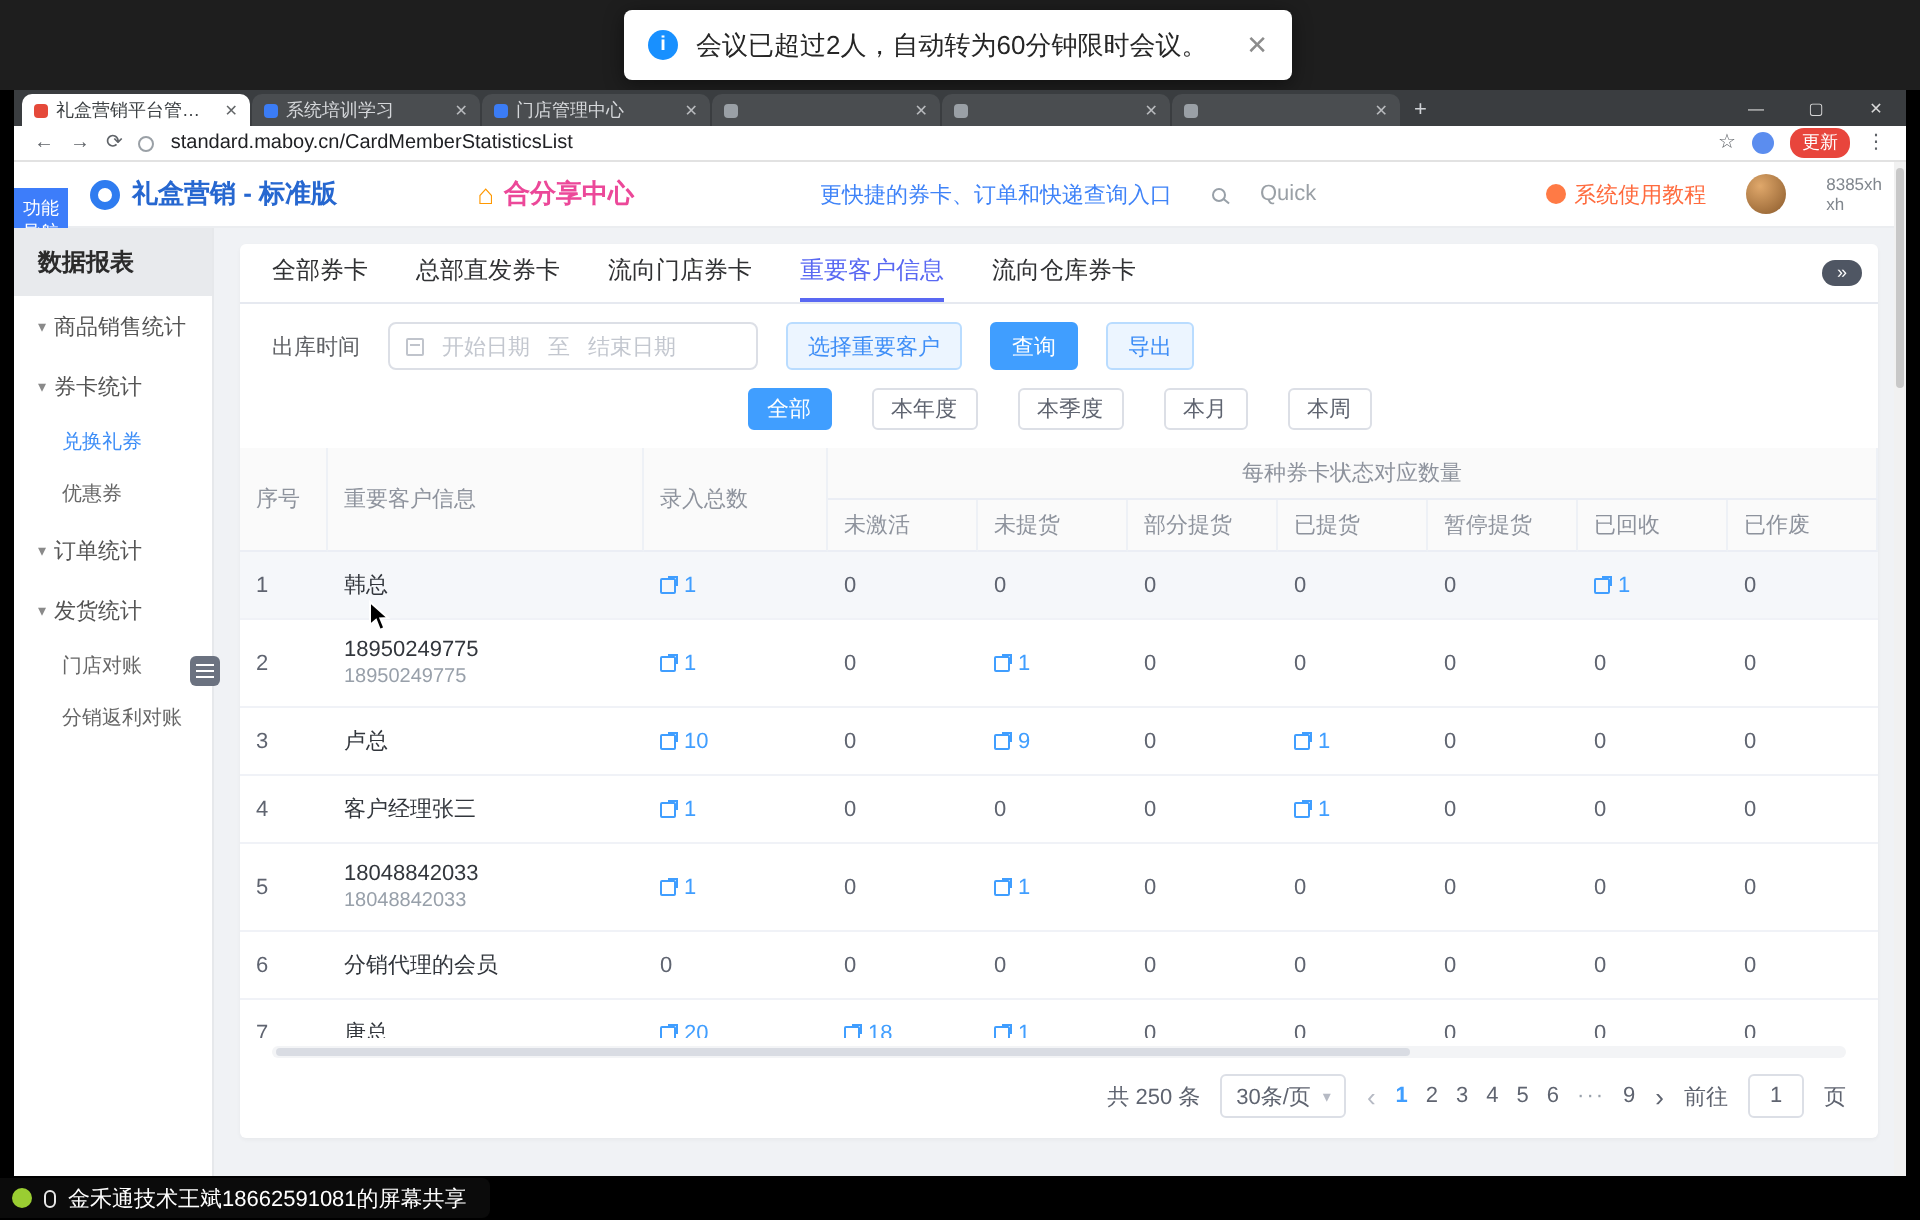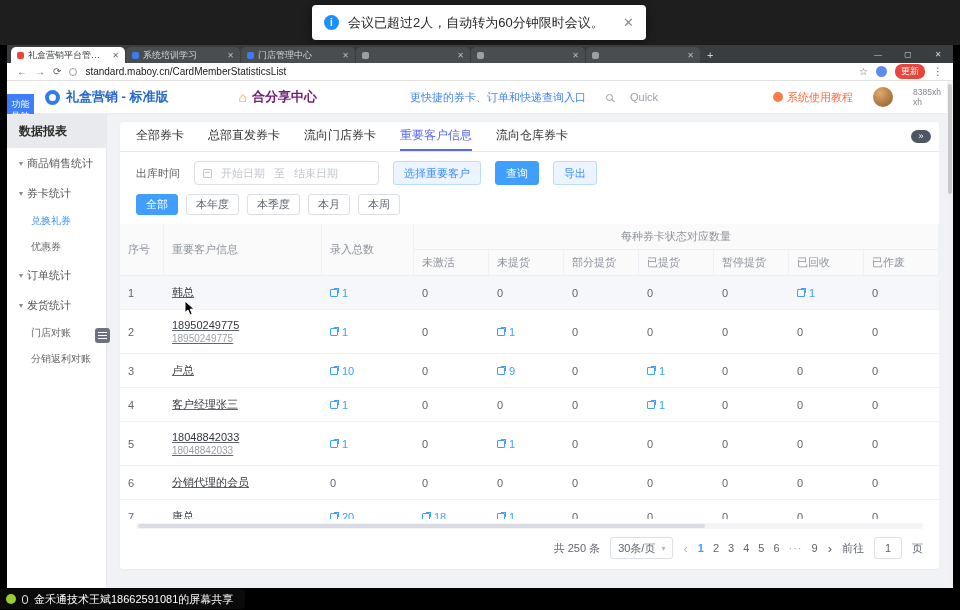--- a/index.html
+++ b/index.html
@@ -43,21 +43,21 @@
 
   
   .app-header{height:33px;background:#fff;border-bottom:1px solid #ebedf0;display:flex;align-items:center;position:relative;}
   .nav-toggle{position:absolute;left:0;top:13px;width:27px;height:33px;background:#3d7dfa;color:#fff;font-size:9px;
         display:flex;flex-direction:column;align-items:center;justify-content:center;line-height:1.25;cursor:pointer;}
   .logo{display:flex;align-items:center;gap:6px;margin-left:38px;}
   .logo-ring{width:15px;height:15px;border-radius:50%;border:4px solid #2f7cf0;background:#fff;}
   .brand{font-size:13px;font-weight:bold;color:#2667d0;white-space:nowrap;}
   .share-center{display:flex;align-items:center;gap:5px;margin-left:70px;cursor:pointer;}
   .home-ico{color:#ff9800;font-size:14px;font-weight:bold;}
-  .share-center-label{font-size:13px;font-weight:bold;color:#701a75;white-space:nowrap;}
+  .share-center-label{font-size:13px;font-weight:bold;color:#ec4899;white-space:nowrap;}
   .hdr-right{margin-left:auto;display:flex;align-items:center;gap:20px;padding-right:12px;}
   .entry-link{font-size:11px;color:#3f83f8;white-space:nowrap;cursor:pointer;}
   .mag{width:7px;height:7px;border:1px solid #98a0a8;border-radius:50%;display:inline-block;position:relative;}
   .mag::after{content:"";position:absolute;width:4px;height:1px;background:#98a0a8;right:-3px;bottom:-1px;transform:rotate(40deg);}
   .quick-label{font-size:11px;color:#9aa0a6;margin-left:-3px;cursor:pointer;}
   .tutorial{display:flex;align-items:center;gap:4px;margin-left:95px;cursor:pointer;}
   .tut-ico{width:10px;height:10px;border-radius:50%;background:#ff7a45;display:inline-block;}
   .tutorial-label{font-size:11px;color:#ff6a3d;white-space:nowrap;}
   .user-avatar{width:20px;height:20px;border-radius:50%;background:radial-gradient(circle at 35% 30%,#e0a86b,#8a5a2b);flex:none;cursor:pointer;}
   .user-col{display:flex;flex-direction:column;line-height:1.2;}
@@ -89,39 +89,39 @@
   .filter-row{display:flex;align-items:center;gap:14px;padding:9px 16px 0 16px;}
   .f-label{font-size:11px;color:#606266;white-space:nowrap;}
   .date-range{width:185px;height:24px;border:1px solid #dcdfe6;border-radius:4px;display:flex;align-items:center;gap:9px;padding:0 8px;cursor:pointer;}
   .cal{width:9px;height:9px;border:1px solid #c0c4cc;border-radius:1px;position:relative;flex:none;}
   .cal::after{content:"";position:absolute;left:1px;right:1px;top:2px;height:1px;background:#c0c4cc;}
   .ph{font-size:11px;color:#c3c7cf;white-space:nowrap;}
   .btn{height:24px;padding:0 10px;border-radius:3px;font-size:11px;display:inline-flex;align-items:center;cursor:pointer;white-space:nowrap;}
   .btn-plain{background:#ecf5ff;border:1px solid #b9dcff;color:#3e8ef7;}
   .btn-primary{background:#409eff;border:1px solid #409eff;color:#fff;}
 
-  .quick-row{display:flex;gap:8px;padding:9px 16px 0 16px;}
+  .quick-row{display:flex;gap:20px;padding:9px 16px 0 16px;justify-content:center;}
   .chip{height:21px;padding:0 9px;border-radius:3px;font-size:11px;display:inline-flex;align-items:center;
         background:#fff;border:1px solid #dcdfe6;color:#5f6470;cursor:pointer;white-space:nowrap;}
   .chip.active{background:#409eff;border-color:#409eff;color:#fff;}
 
   
   .table-wrap{margin-top:9px;height:295px;overflow:hidden;}
   .thead{display:grid;grid-template-columns:44px 158px 92px repeat(7,75px);grid-template-rows:26px 26px;
         background:#fafafa;font-size:11px;color:#8e939d;}
   .th{display:flex;align-items:center;padding-left:8px;border-bottom:1px solid #ebeef5;border-right:1px solid #eef1f6;white-space:nowrap;}
   .c-index{grid-column:1;grid-row:1/3;}
   .c-name{grid-column:2;grid-row:1/3;}
   .c-total{grid-column:3;grid-row:1/3;}
   .c-group{grid-column:4/11;grid-row:1;justify-content:center;padding-left:0;}
   .trow{display:grid;grid-template-columns:44px 158px 92px repeat(7,75px);border-bottom:1px solid #f0f2f7;
         font-size:11px;color:#5f6470;background:#fff;}
   .trow.hover{background:#f5f7fa;}
   .td{display:flex;align-items:center;padding:9px 4px 9px 8px;white-space:nowrap;}
-  .namecell{flex-direction:column;align-items:flex-start;justify-content:flex-start;gap:2px;text-decoration:underline;}
+  .namecell{flex-direction:column;align-items:flex-start;justify-content:flex-start;gap:2px;}
   .nm{color:#32363c;}
   .sub{font-size:10px;color:#98a0aa;}
   .td.link{color:#409eff;cursor:pointer;}
   .link-ico{display:inline-block;width:8px;height:8px;border:1px solid #409eff;border-radius:1px;margin-right:4px;position:relative;flex:none;}
   .link-ico::after{content:"";position:absolute;width:4px;height:4px;border-top:1px solid #409eff;border-right:1px solid #409eff;right:-2px;top:-2px;}
 
   .h-scroll{height:6px;margin:4px 16px 0 16px;background:#f3f4f6;border-radius:3px;position:relative;cursor:pointer;}
   .h-thumb{position:absolute;left:2px;top:1px;height:4px;width:72%;background:#d9dce3;border-radius:2px;}
 
   

